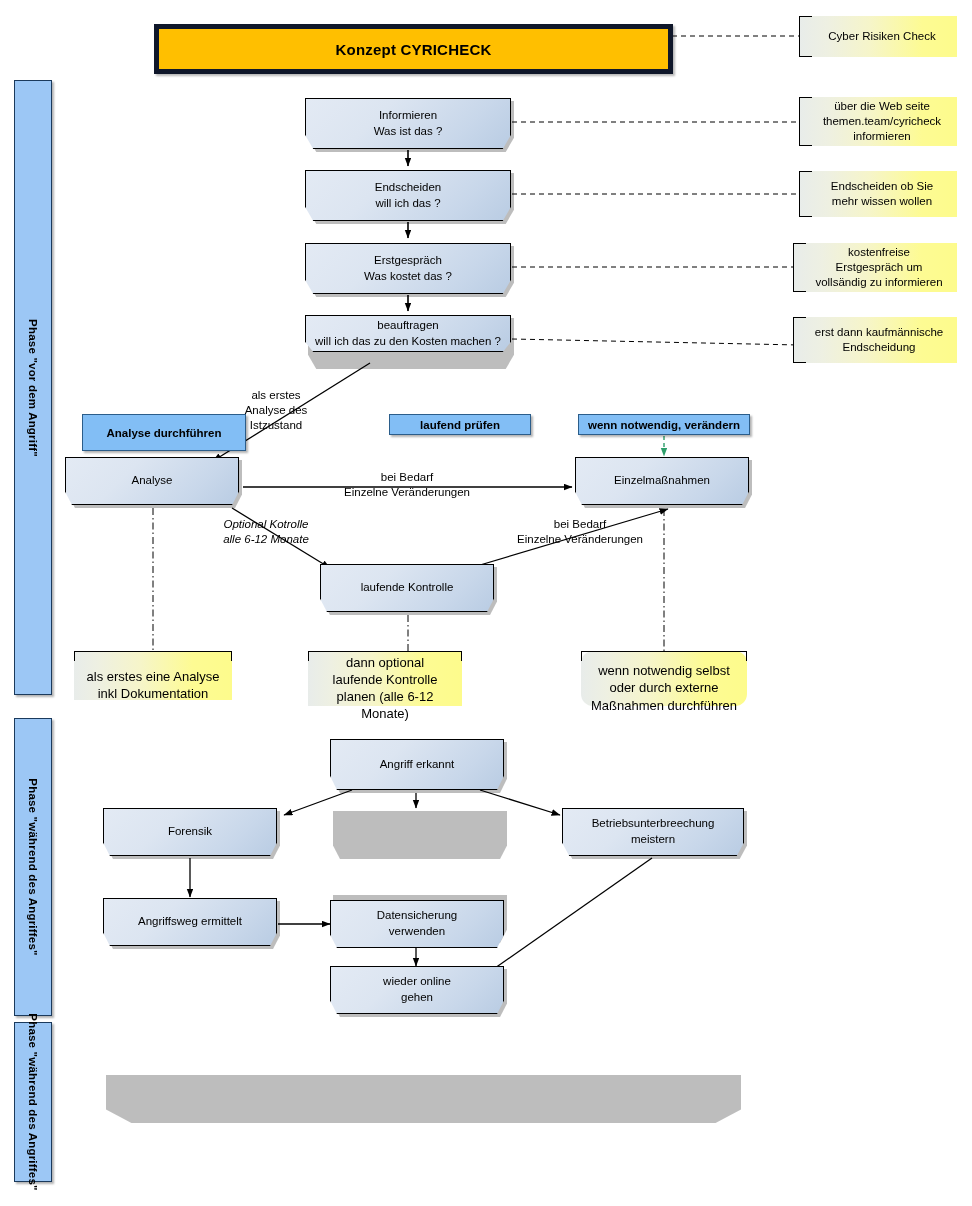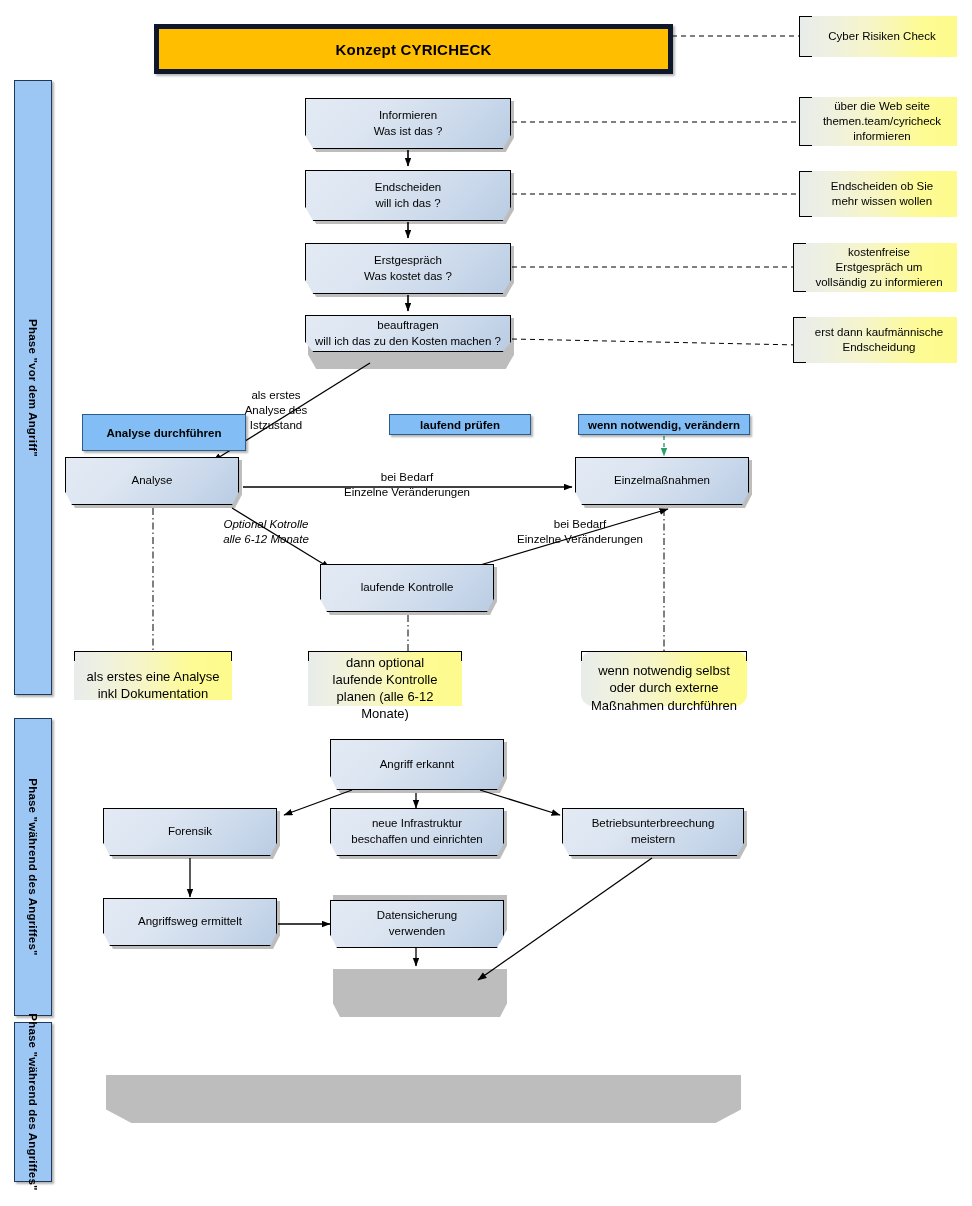--- a/index.html
+++ b/index.html
@@ -339,26 +339,20 @@
   <div class="pbox" style="left:330px;top:739px;width:174px;height:51px;">
     <span>Angriff erkannt</span>
   </div>
 
   <div class="pbox-shadow" style="left:106px;top:811px;width:174px;height:48px;"></div>
   <div class="pbox" style="left:103px;top:808px;width:174px;height:48px;">
     <span>Forensik</span>
   </div>
 
   <div class="pbox-shadow" style="left:333px;top:811px;width:174px;height:48px;"></div>
-  <div class="pbox" style="left:330px;top:808px;width:174px;height:48px;">
-    <div>
-      <div>neue Infrastruktur</div>
-      <div>beschaffen und einrichten</div>
-    </div>
-  </div>
 
   <div class="pbox-shadow" style="left:565px;top:811px;width:182px;height:48px;"></div>
   <div class="pbox" style="left:562px;top:808px;width:182px;height:48px;">
     <div>
       <div>Betriebsunterbreechung</div>
       <div>meistern</div>
     </div>
   </div>
 
   <div class="pbox-shadow" style="left:106px;top:901px;width:174px;height:48px;"></div>
@@ -368,16 +362,22 @@
 
   <div class="pbox-shadow" style="left:333px;top:895px;width:174px;height:48px;"></div>
   <div class="pbox" style="left:330px;top:892px;width:174px;height:48px;margin-top:8px;">
     <div>
       <div>Datensicherung</div>
       <div>verwenden</div>
     </div>
   </div>
 
   <div class="pbox-shadow" style="left:333px;top:969px;width:174px;height:48px;"></div>
+  <div class="pbox" style="left:330px;top:966px;width:174px;height:48px;">
+    <div>
+      <div>wieder online</div>
+      <div>gehen</div>
+    </div>
+  </div>
 
   <div class="pbox-shadow" style="left:106px;top:1075px;width:635px;height:48px;"></div>
 
 </div>
 
 </body></html>

